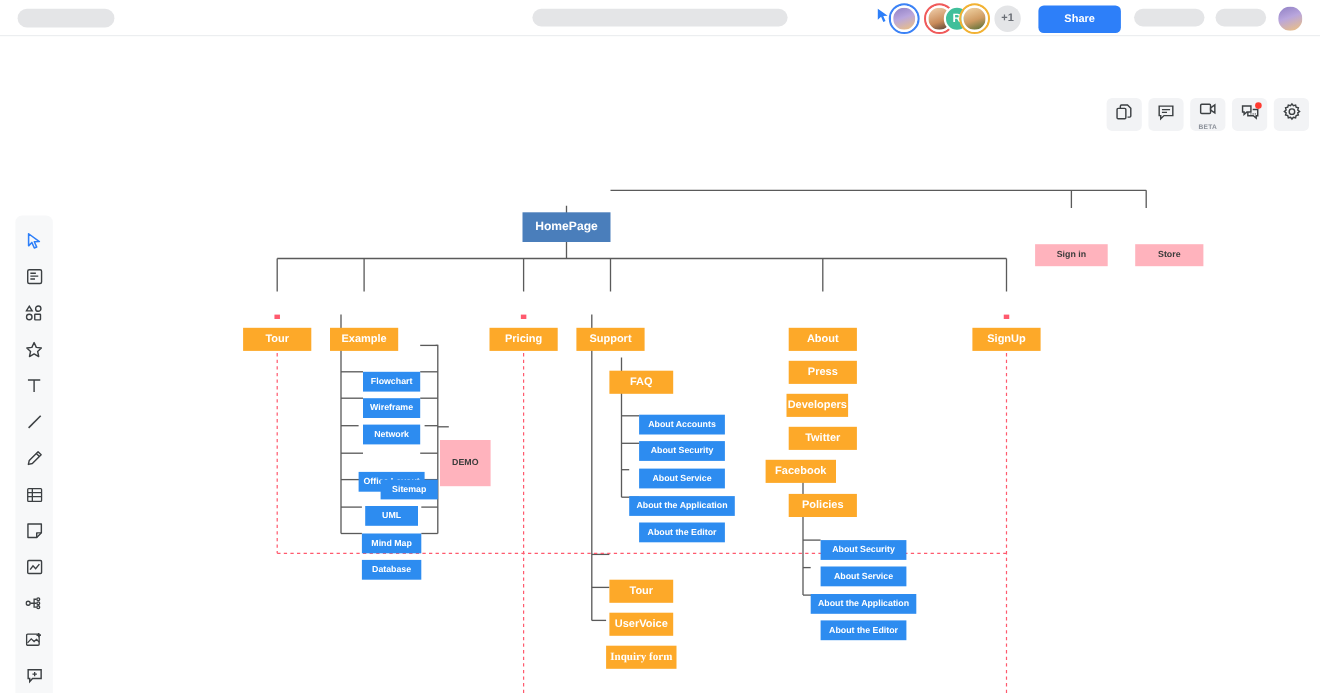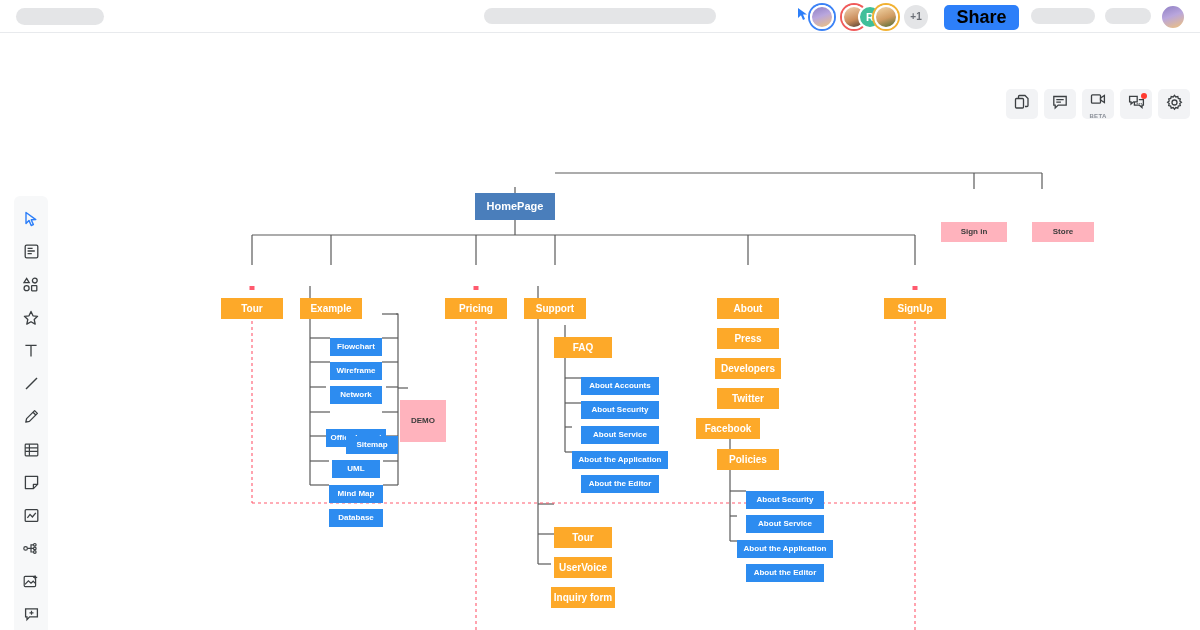--- a/index.html
+++ b/index.html
@@ -45,22 +45,22 @@
   .av-plus {
     width: 24px; height: 24px; border-radius: 50%; background: #e4e5e7;
     color: #6b6f76; font-size: 10px; font-weight: bold;
     display: flex; align-items: center; justify-content: center; flex: none;
   }
   .group-stack { display: flex; }
   .group-stack .av { margin-left: -8px; }
   .group-stack .av:first-child { margin-left: 0; }
   .share-btn {
     position: absolute; left: 944px; top: 5px; width: 75px; height: 25px;
-    background: #2d7ff9; color: #000000; border: none; border-radius: 5px;
-    font-size: 18px; font-weight: bold; cursor: pointer;
+    background: #2d7ff9; color: #ffffff; border: none; border-radius: 5px;
+    font-size: 10px; font-weight: bold; cursor: pointer;
     font-family: "Liberation Sans", sans-serif;
   }
   .ph-r1 { position: absolute; left: 1031px; top: 8px; width: 64px; height: 16px; border-radius: 8px; }
   .ph-r2 { position: absolute; left: 1105px; top: 8px; width: 46px; height: 16px; border-radius: 8px; }
   .av-right { position: absolute; left: 1160px; top: 4px; width: 26px; height: 26px; }
 
   
   .righttools {
     position: absolute; left: 1006px; top: 56px;
     display: flex; gap: 6px;
@@ -378,23 +378,23 @@
         <div class="node n-blue" style="left: 329px; top: 476px; width: 54px; height: 18px;">Database</div>
         <div class="node n-pink" style="left: 400px; top: 367px; width: 46px; height: 42px;">DEMO</div>
         <div class="node n-orange" style="left: 554px; top: 304px; width: 58px; height: 21px;">FAQ</div>
         <div class="node n-blue" style="left: 581px; top: 344px; width: 78px; height: 18px;">About Accounts</div>
         <div class="node n-blue" style="left: 581px; top: 368px; width: 78px; height: 18px;">About Security</div>
         <div class="node n-blue" style="left: 581px; top: 393px; width: 78px; height: 18px;">About Service</div>
         <div class="node n-blue" style="left: 572px; top: 418px; width: 96px; height: 18px;">About the Application</div>
         <div class="node n-blue" style="left: 581px; top: 442px; width: 78px; height: 18px;">About the Editor</div>
         <div class="node n-orange" style="left: 554px; top: 494px; width: 58px; height: 21px;">Tour</div>
         <div class="node n-orange" style="left: 554px; top: 524px; width: 58px; height: 21px;">UserVoice</div>
-        <div class="node n-orange" style="left: 551px; top: 554px; width: 64px; height: 21px;">Inquiry form</div>
+        <div class="node n-orange" style="left: 551px; top: 554px; width: 64px; height: 21px; font-family: Liberation Serif, serif;">Inquiry form</div>
         <div class="node n-orange" style="left: 717px; top: 295px; width: 62px; height: 21px;">Press</div>
-        <div class="node n-orange" style="left: 715px; top: 325px; width: 66px; height: 21px;">Developers</div>
+        <div class="node n-orange" style="left: 715px; top: 325px; width: 56px; height: 21px;">Developers</div>
         <div class="node n-orange" style="left: 717px; top: 355px; width: 62px; height: 21px;">Twitter</div>
         <div class="node n-orange" style="left: 696px; top: 385px; width: 64px; height: 21px;">Facebook</div>
         <div class="node n-orange" style="left: 717px; top: 416px; width: 62px; height: 21px;">Policies</div>
         <div class="node n-blue" style="left: 746px; top: 458px; width: 78px; height: 18px;">About Security</div>
         <div class="node n-blue" style="left: 746px; top: 482px; width: 78px; height: 18px;">About Service</div>
         <div class="node n-blue" style="left: 737px; top: 507px; width: 96px; height: 18px;">About the Application</div>
         <div class="node n-blue" style="left: 746px; top: 531px; width: 78px; height: 18px;">About the Editor</div>
       </div>
 
   </div>

